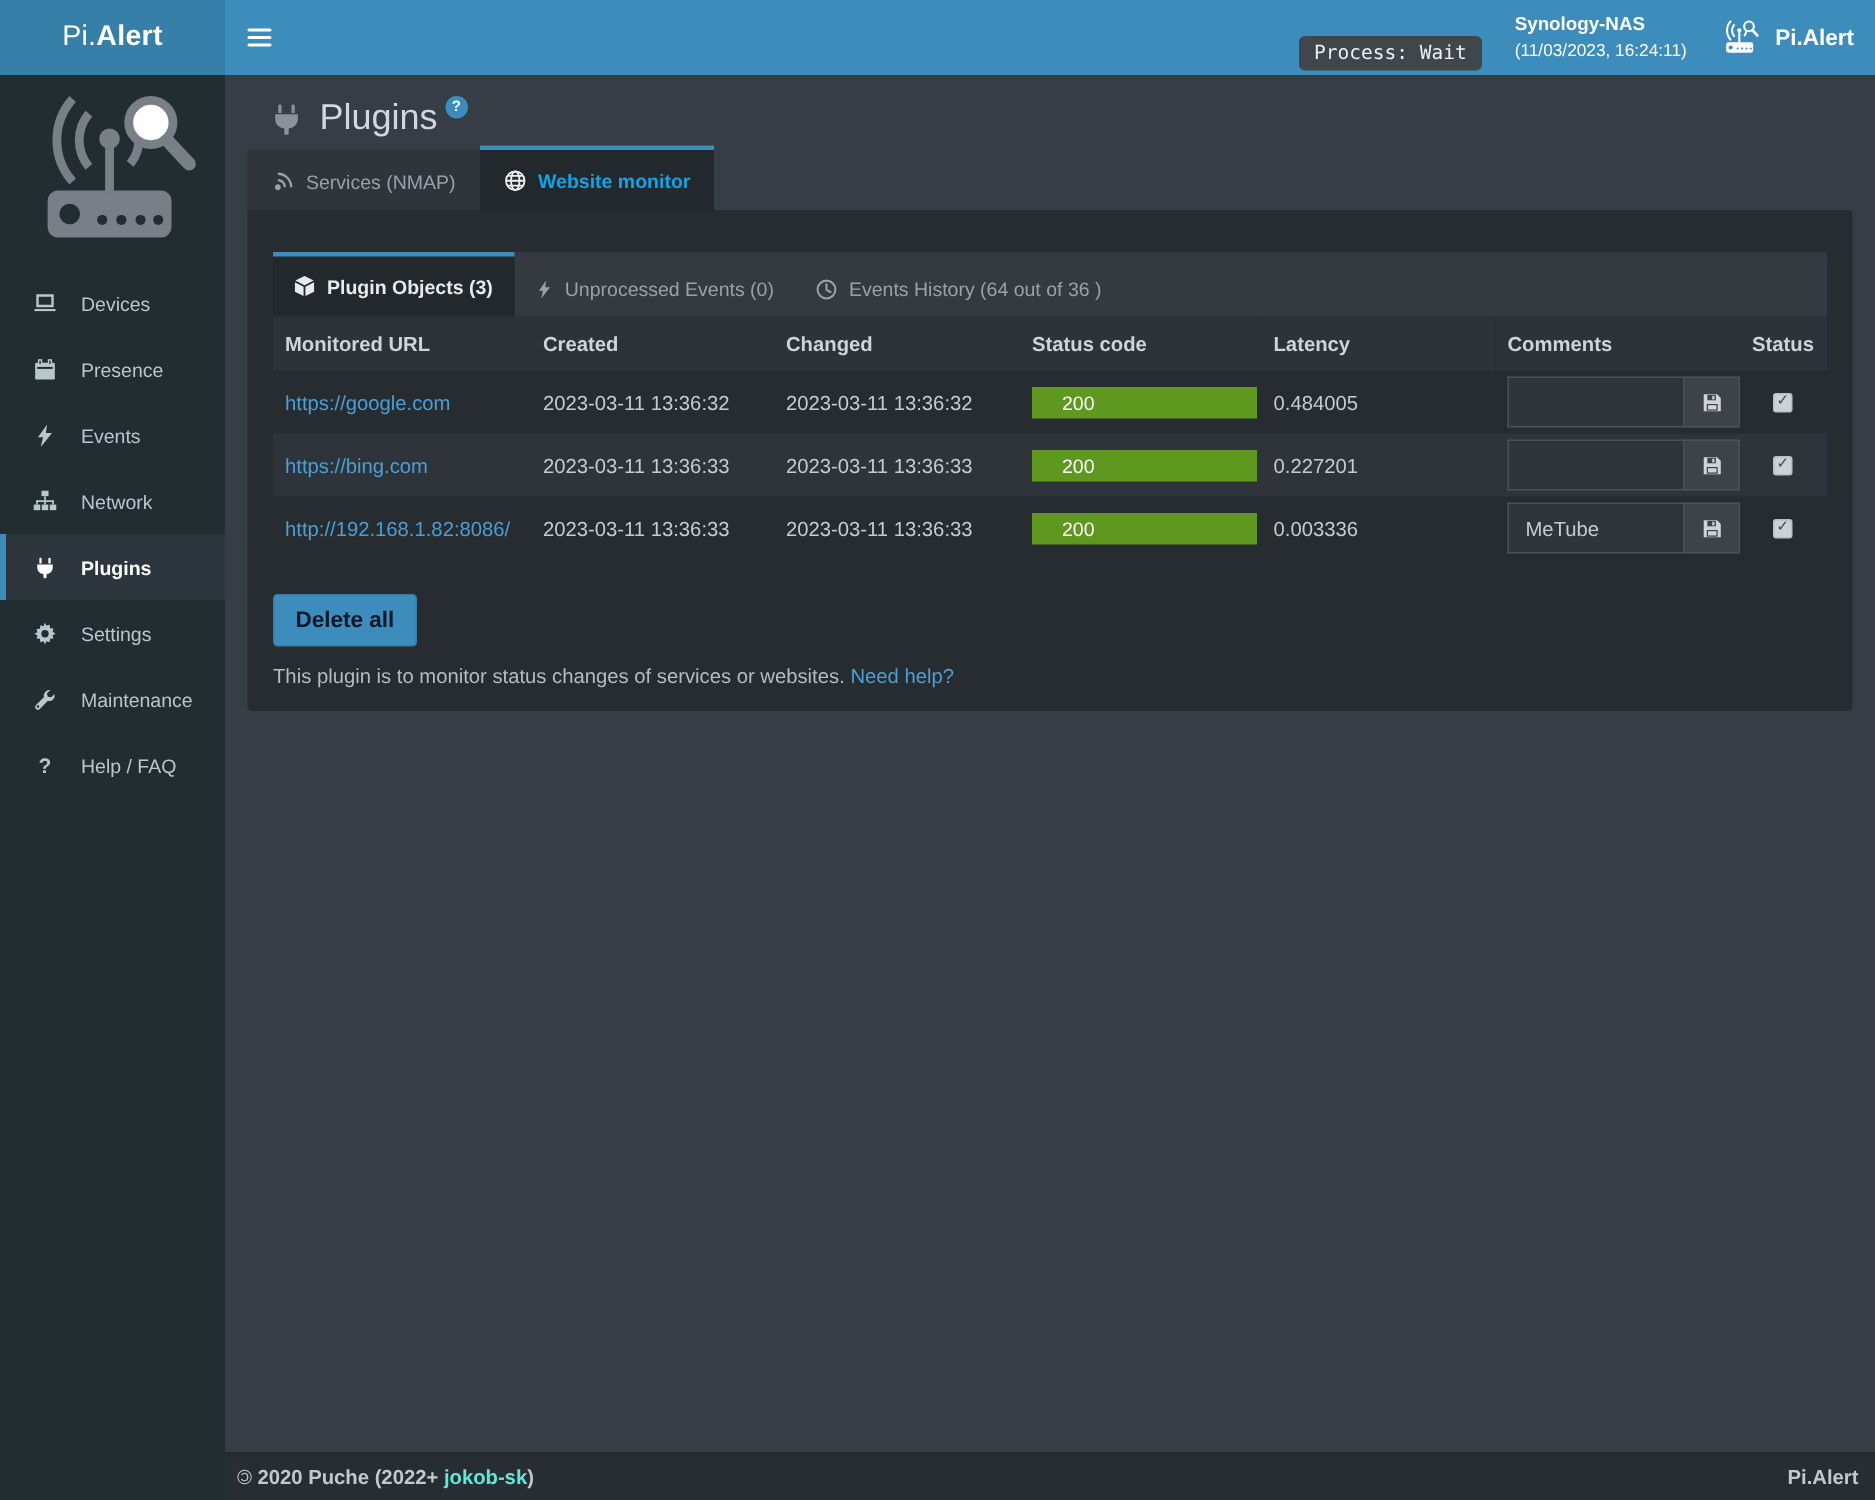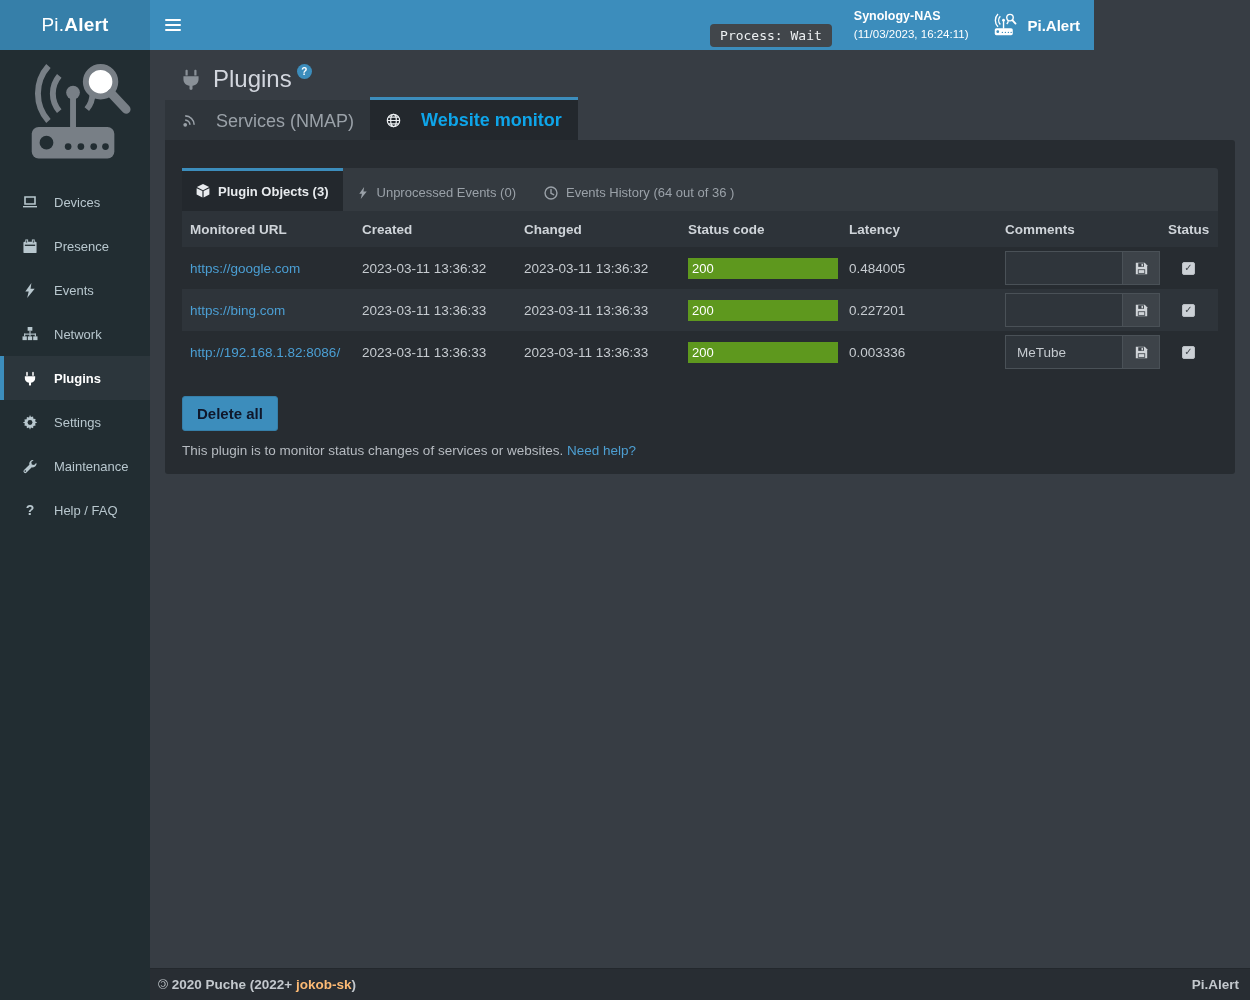--- a/index.html
+++ b/index.html
@@ -1,20 +1,20 @@
 <!DOCTYPE html>
 <html><head>
 <meta charset="utf-8">
 <style>
   * { margin:0; padding:0; box-sizing:border-box; }
   html,body { width:1250px; height:1000px; overflow:hidden; }
   body { font-family:"Liberation Sans", sans-serif; background:#373d44; position:relative; }
 
   
-  .topbar { position:absolute; top:0; left:0; width:1094px; height:50px; display:flex; z-index:5; }
+  .topbar { position:absolute; top:0; left:0; width:1250px; height:50px; display:flex; z-index:5; }
   .brand { width:150px; height:50px; background:#367fa9; color:#fff; display:flex; align-items:center; justify-content:center; font-size:19px; letter-spacing:.2px; cursor:pointer; }
   .brand .bold { font-weight:bold; }
   .navbar { flex:1; background:#3c8dbc; display:flex; align-items:center; color:#fff; }
   .hamburger { width:46px; height:50px; display:flex; flex-direction:column; justify-content:center; align-items:center; gap:3px; cursor:pointer; }
   .hamburger span { display:block; width:16px; height:2px; background:#fff; border-radius:1px; }
   .nav-right { margin-left:auto; display:flex; align-items:center; gap:22px; padding-right:14px; }
   .process-badge { background:#41464b; color:#edf0f2; font-family:"DejaVu Sans Mono", monospace; font-size:13px; padding:4px 10px; border-radius:4px; white-space:nowrap;margin-top:20px; }
   .device-info { text-align:left; line-height:1.4; }
   .device-info .name { font-weight:bold; font-size:12.5px; }
   .device-info .time { font-size:11.5px; }
@@ -31,53 +31,53 @@
   .menu-item.active { background:#2c363c; border-left-color:#3c8dbc; color:#ffffff; font-weight:bold; }
 
   
   .content { position:absolute; top:50px; left:150px; width:1100px; height:918px; background:#373d44; color:#d2d6de; }
   .content-header { height:47px; display:flex; align-items:center; gap:11px; padding-left:30px; padding-top:10px; }
   .content-header svg { margin-top:2px; }
   .page-title { font-size:24px; color:#d2d6de; }
   .q-badge { width:15px; height:15px; border-radius:50%; background:#3c8dbc; color:#fff; font-size:10px; font-weight:bold; display:flex; align-items:center; justify-content:center; align-self:flex-start; margin-top:4px; margin-left:-6px; cursor:pointer; }
 
   .outer-tabs { display:flex; align-items:flex-end; margin-left:15px; height:43px; }
-  .otab { display:flex; align-items:center; gap:20px; height:40px; padding:0 16px; background:#2f353b; color:#9aa1a8; font-size:18px; cursor:pointer; border-top:3px solid transparent;justify-content:space-between; }
+  .otab { display:flex; align-items:center; gap:8px; height:40px; padding:0 16px; background:#2f353b; color:#9aa1a8; font-size:13px; cursor:pointer; border-top:3px solid transparent;justify-content:space-between; }
   .otab.active { height:43px; background:#23282d; color:#0ea5e9; border-top:3px solid #3c8dbc; font-weight:bold; }
 
   .panel { margin:0 15px; width:1070px; height:334px; background:#272c31; border-radius:0 3px 3px 3px; }
   .inner-box { margin:0 17px; padding-top:28px; }
   .inner-tabs { display:flex; align-items:flex-end; background:#343a40; height:43px; border-radius:3px 3px 0 0; }
   .itab { display:flex; align-items:center; gap:8px; height:40px; padding:0 14px; color:#9aa1a8; font-size:13px; cursor:pointer; border-top:3px solid transparent; }
   .itab.active { height:43px; background:#23282d; color:#e8ebee; border-top:3px solid #3c8dbc; font-weight:bold; }
 
   table.data { width:1036px; border-collapse:collapse; table-layout:fixed; font-size:13.5px; }
   table.data col.c-url{width:172px} table.data col.c-created{width:162px} table.data col.c-changed{width:164px}
   table.data col.c-code{width:161px} table.data col.c-lat{width:156px} table.data col.c-com{width:163px} table.data col.c-st{width:58px}
   table.data thead tr { background:#2d3339; height:36px; }
   table.data th { text-align:left; padding:0 8px; color:#cfd4d9; font-weight:bold; }
   table.data tbody tr { height:42px; }
   table.data tbody tr.odd { background:#272c31; }
   table.data tbody tr.even { background:#2e343a; }
   table.data td { padding:0 8px; vertical-align:middle; color:#c6cbd0; }
   td a { color:#4b9fd4; text-decoration:none; cursor:pointer; }
-  .status-bar { width:150px; height:21px; background:#5e981e; color:#fff; font-size:13px; line-height:21px; padding-left:4px; }
+  .status-bar { width:150px; height:21px; background:#5e981e; color:#fff; font-size:13px; line-height:21px; padding-left:20px; }
   .comment-group { display:flex; width:155px; height:34px; }
   .comment-input { flex:1; min-width:0; background:#2f353b; border:1px solid #4a5157; border-right:none; color:#c6cbd0; font-size:13.5px; padding:0 11px; outline:none; }
   .save-btn { width:38px; background:#3d4349; border:1px solid #4a5157; display:flex; align-items:center; justify-content:center; cursor:pointer; }
   .checkbox { width:13px; height:13px; background:#ccd1d6; border:1px solid #b9bec3; border-radius:2px; margin-left:14px; display:flex; align-items:center; justify-content:center; font-size:10px; line-height:10px; color:#41464b; cursor:pointer; }
 
   .panel-actions { padding:23px 17px 0; }
   .delete-btn { background:#3c8dbc; border:1px solid #367fa9; color:#0f172a; font-size:15px; font-weight:bold; padding:8px 14px; border-radius:3px; cursor:pointer; }
   .help-line { padding:12px 17px 0; font-size:13.5px; color:#b6bbc1; }
   .help-line a { color:#4d9fd2; text-decoration:none; cursor:pointer; }
 
   
   .footer { position:absolute; left:150px; bottom:0; width:1100px; height:32px; background:#282d33; border-top:1px solid #23282d; display:flex; align-items:center; justify-content:space-between; padding:0 11px 0 8px; color:#c3c8cd; font-size:13.5px; font-weight:bold; }
-  .footer a { color:#fdba74; text-decoration:none; cursor:pointer; }
+  .footer a { color:#5eead4; text-decoration:none; cursor:pointer; }
   .copyleft { display:inline-block; transform:scaleX(-1); font-weight:normal; }
 </style>
 </head>
 <body>
 
 <div class="topbar">
   <div class="brand">
       <span>Pi.</span>
       <span class="bold">Alert</span>
     </div>

